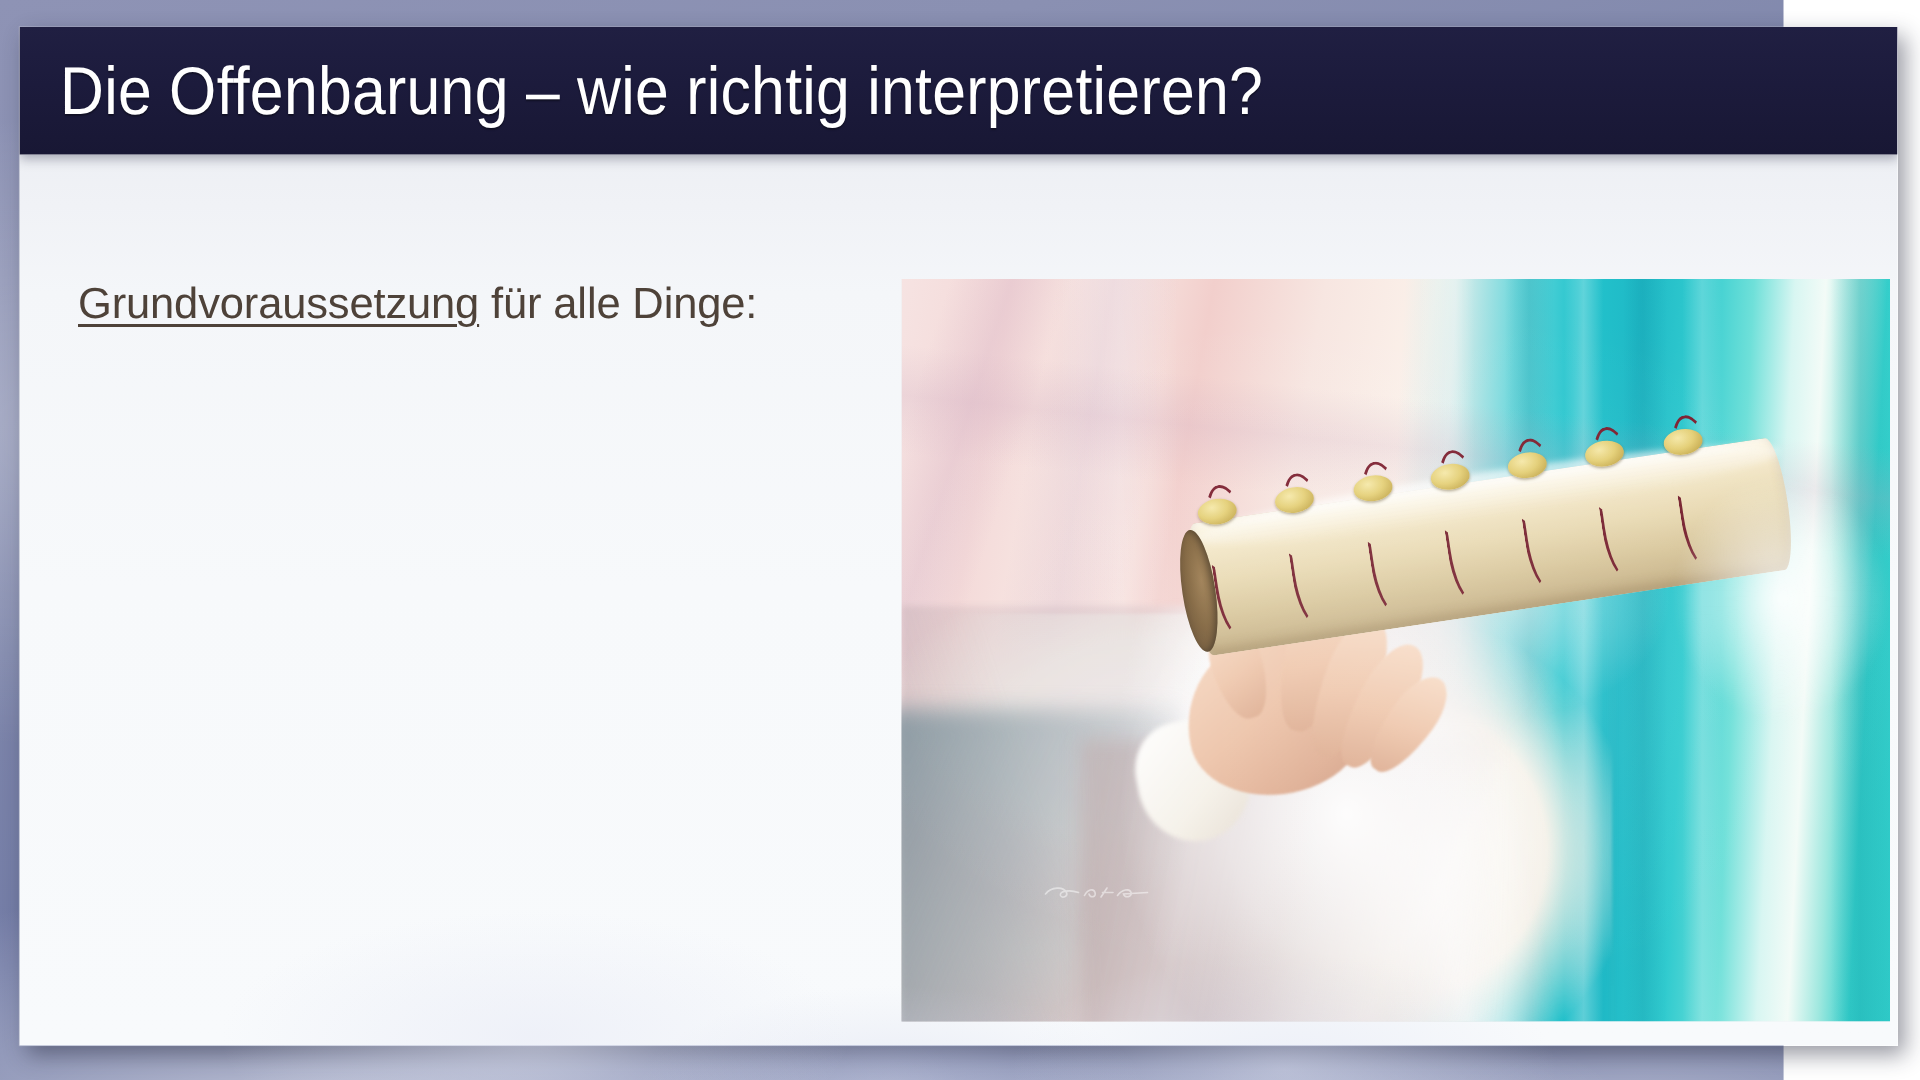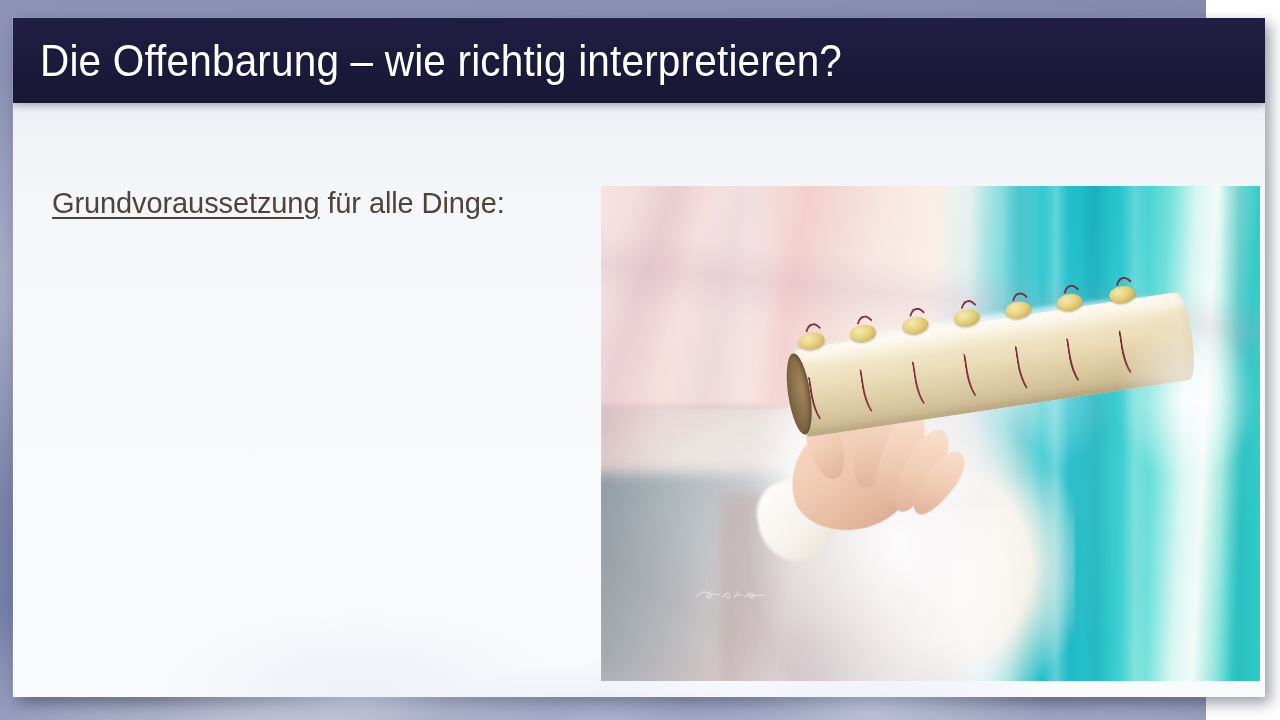--- a/index.html
+++ b/index.html
@@ -15,21 +15,20 @@
   #backdrop {
     position: relative;
     width: 1189px;
     height: 720px;
     background:
       radial-gradient(ellipse 700px 260px at 18% 104%, rgba(255,255,255,0.55) 0%, rgba(255,255,255,0) 62%),
       radial-gradient(ellipse 620px 230px at 62% 108%, rgba(255,255,255,0.42) 0%, rgba(255,255,255,0) 60%),
       radial-gradient(ellipse 520px 210px at 92% 103%, rgba(255,255,255,0.35) 0%, rgba(255,255,255,0) 58%),
       radial-gradient(ellipse 420px 300px at 3% 40%, rgba(255,255,255,0.30) 0%, rgba(255,255,255,0) 70%),
       linear-gradient(165deg, #8e93b5 0%, #8a90b2 18%, #7d85aa 42%, #737ca6 62%, #6d77a3 80%, #7a83ab 100%);
-    padding-left: 17px;
   }
   #backdrop::after{
     content:"";
     position:absolute; inset:0;
     background:
       radial-gradient(ellipse 300px 120px at 30% 96%, rgba(230,233,245,0.55), rgba(230,233,245,0) 70%),
       radial-gradient(ellipse 260px 110px at 72% 99%, rgba(225,229,243,0.5), rgba(225,229,243,0) 70%),
       radial-gradient(ellipse 240px 100px at 50% 101%, rgba(210,215,235,0.45), rgba(210,215,235,0) 70%);
     pointer-events:none;
   }

